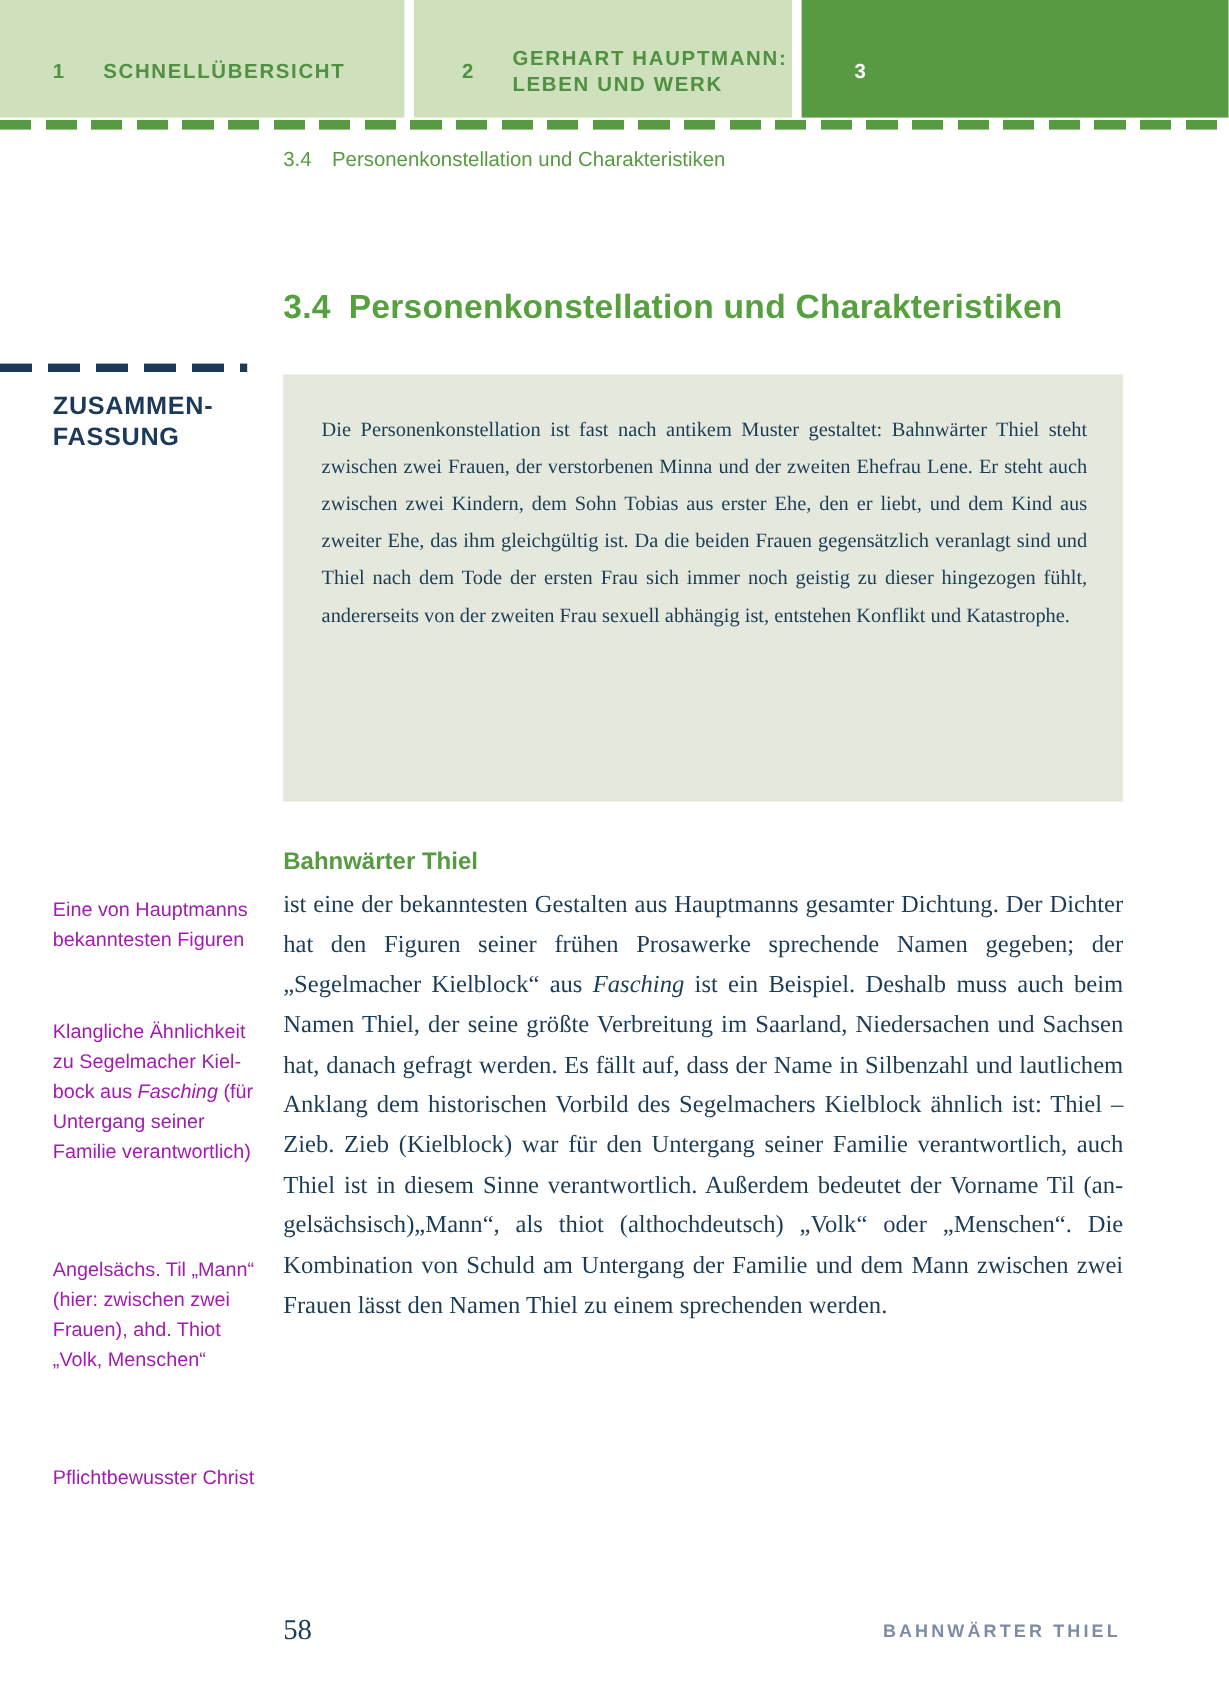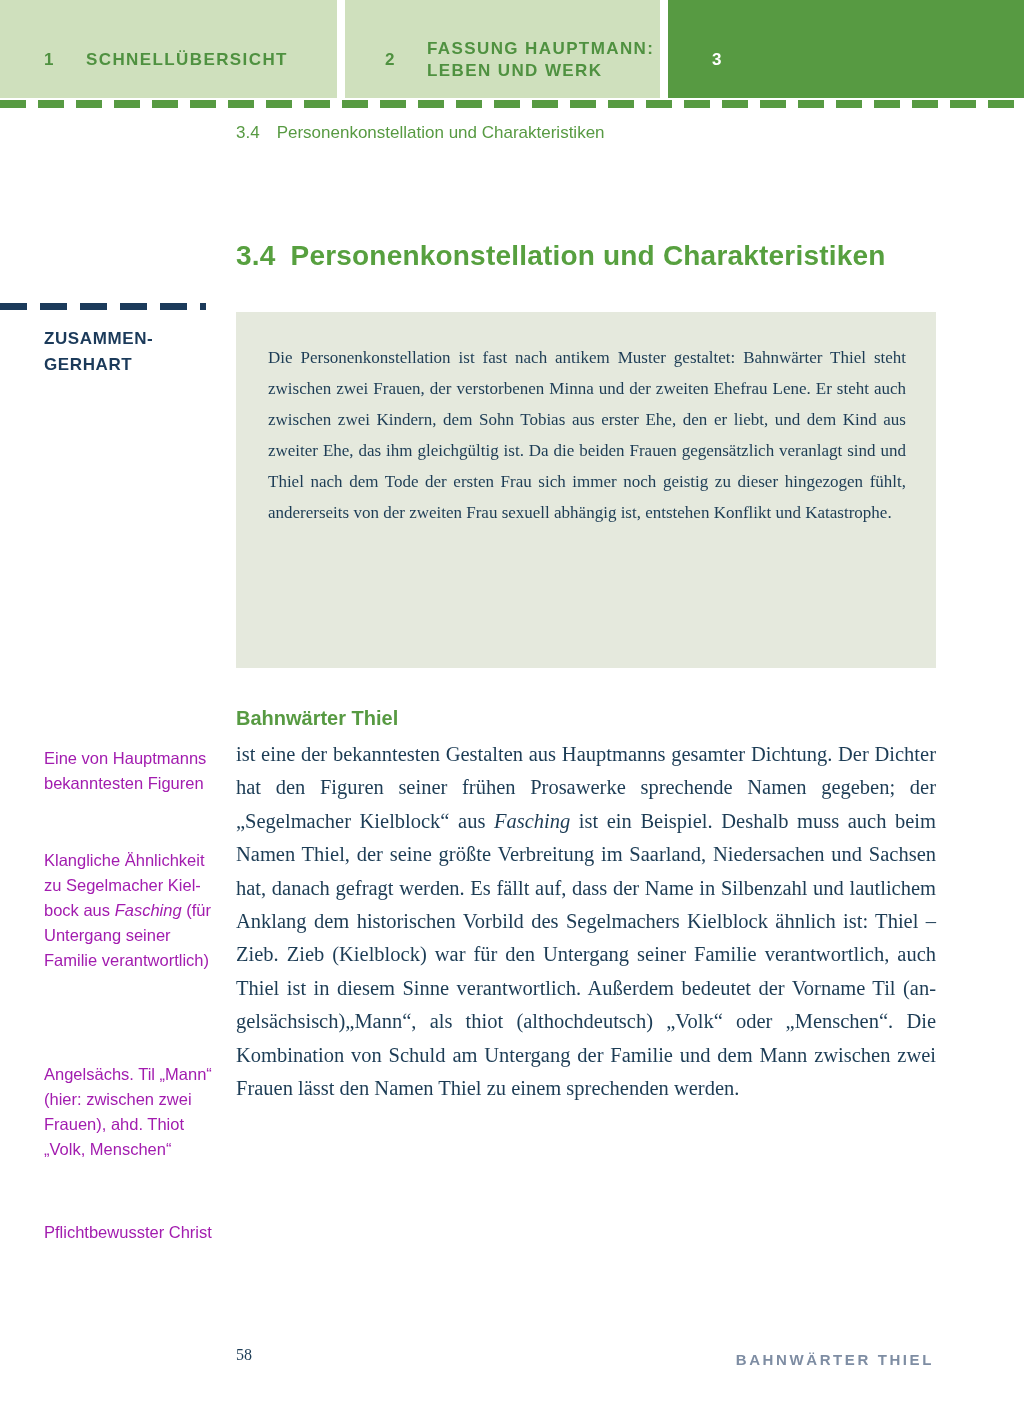--- a/index.html
+++ b/index.html
@@ -41,30 +41,30 @@
   .breadcrumb .num { margin-right:17px; }
   h1.page-title {
     position:absolute; top:240px; left:236px; width:720px;
     color:#57a03f; font-size:28px; font-weight:700; letter-spacing:0.2px;
   }
   h1.page-title .num { margin-right:15px; }
 
   
   .zf-label {
     position:absolute; top:326px; left:44px; width:170px;
-    color:#1b3a5a; font-size:17px; font-weight:700; line-height:26px; letter-spacing:0.6px;
+    color:#1b3a5a; font-size:21px; font-weight:700; line-height:26px; letter-spacing:0.6px;
   }
   .zf-label span { display:block; }
   .margin-note {
     position:absolute; left:44px; width:172px;
     color:#a21caf; font-size:16.5px; line-height:25px; font-weight:400;
   }
   .note-1 { top:746px; }
   .note-2 { top:848px; }
-  .note-3 { top:1046px;margin-top:16px; }
+  .note-3 { top:1046px; }
   .note-4 { top:1220px; }
 
   
   .summary-box {
     position:absolute; top:312px; left:236px; width:700px; height:356px;
     background:#e5e9dd; padding:30px 30px 20px 32px;
   }
   .summary-box p {
     font-family:"Liberation Serif", serif;
     color:#1c3c55; font-size:17px; line-height:31px;
@@ -82,21 +82,21 @@
     color:#1c3c55; font-size:20.5px; line-height:33.4px;
     text-align:justify; hyphens:manual;
   }
   .body-col p.indent { text-indent:30px; }
   .em { font-style:italic; }
 
   
   .page-number {
     position:absolute; top:1346px; left:236px;
     font-family:"Liberation Serif", serif;
-    color:#1c3c55; font-size:16px;
+    color:#1c3c55; font-size:24px;
   }
   .running-title {
     position:absolute; top:1351px; right:90px;
     color:#7e8da3; font-size:15px; font-weight:600; letter-spacing:2.6px;
   }
 </style>
 </head>
 <body>
 
 <div class="page">
@@ -104,21 +104,21 @@
   <nav class="tabs">
     <div class="tab tab-1">
       <span class="num">1</span>
       <span class="lbl">
           <span>SCHNELLÜBERSICHT</span>
         </span>
     </div>
     <div class="tab tab-2">
       <span class="num">2</span>
       <span class="lbl">
-        <span>FASSUNG HAUPTMANN:</span>
+        <span>GERHART HAUPTMANN:</span>
         <span>LEBEN UND WERK</span>
       </span>
     </div>
     <div class="tab tab-3">
       <span class="num">3</span>
     </div>
   </nav>
 
   <div class="green-dashes"></div>
 
@@ -127,21 +127,21 @@
   </div>
 
   <h1 class="page-title">
     <span class="num">3.4</span><span>Personenkonstellation und Charakteristiken</span>
   </h1>
 
   <div class="navy-dashes"></div>
 
   <div class="zf-label">
     <span>ZUSAMMEN-</span>
-    <span>GERHART</span>
+    <span>FASSUNG</span>
   </div>
 
   <section class="summary-box">
     <p>Die Personenkonstellation ist fast nach antikem Muster ge­staltet: Bahnwärter Thiel steht zwischen zwei Frauen, der ver­storbenen Minna und der zweiten Ehefrau Lene. Er steht auch zwischen zwei Kindern, dem Sohn Tobias aus erster Ehe, den er liebt, und dem Kind aus zweiter Ehe, das ihm gleichgültig ist. Da die beiden Frauen gegensätzlich veranlagt sind und Thiel nach dem Tode der ersten Frau sich immer noch geistig zu dieser hingezogen fühlt, andererseits von der zweiten Frau sexuell abhängig ist, entstehen Konflikt und Katastrophe.</p>
   </section>
 
   <h2 class="section-head">Bahnwärter Thiel</h2>
 
   <div class="body-col">
     <p><span>ist eine der bekanntesten Gestalten aus Hauptmanns gesamter Dich­tung. Der Dichter hat den Figuren seiner frühen Prosawerke spre­chende Namen gegeben; der „Segelmacher Kielblock“ aus </span><span class="em">Fasching</span><span> ist ein Beispiel. Deshalb muss auch beim Namen Thiel, der seine größte Verbreitung im Saarland, Niedersachen und Sachsen hat, danach gefragt werden. Es fällt auf, dass der Name in Silbenzahl und lautlichem Anklang dem historischen Vorbild des Segelma­chers Kielblock ähnlich ist: Thiel – Zieb. Zieb (Kielblock) war für den Untergang seiner Familie verantwortlich, auch Thiel ist in die­sem Sinne verantwortlich. Außerdem bedeutet der Vorname Til (an­gelsächsisch)„Mann“, als thiot (althochdeutsch) „Volk“ oder „Men­schen“. Die Kombination von Schuld am Untergang der Familie und dem Mann zwischen zwei Frauen lässt den Namen Thiel zu einem sprechenden werden.</span></p>

